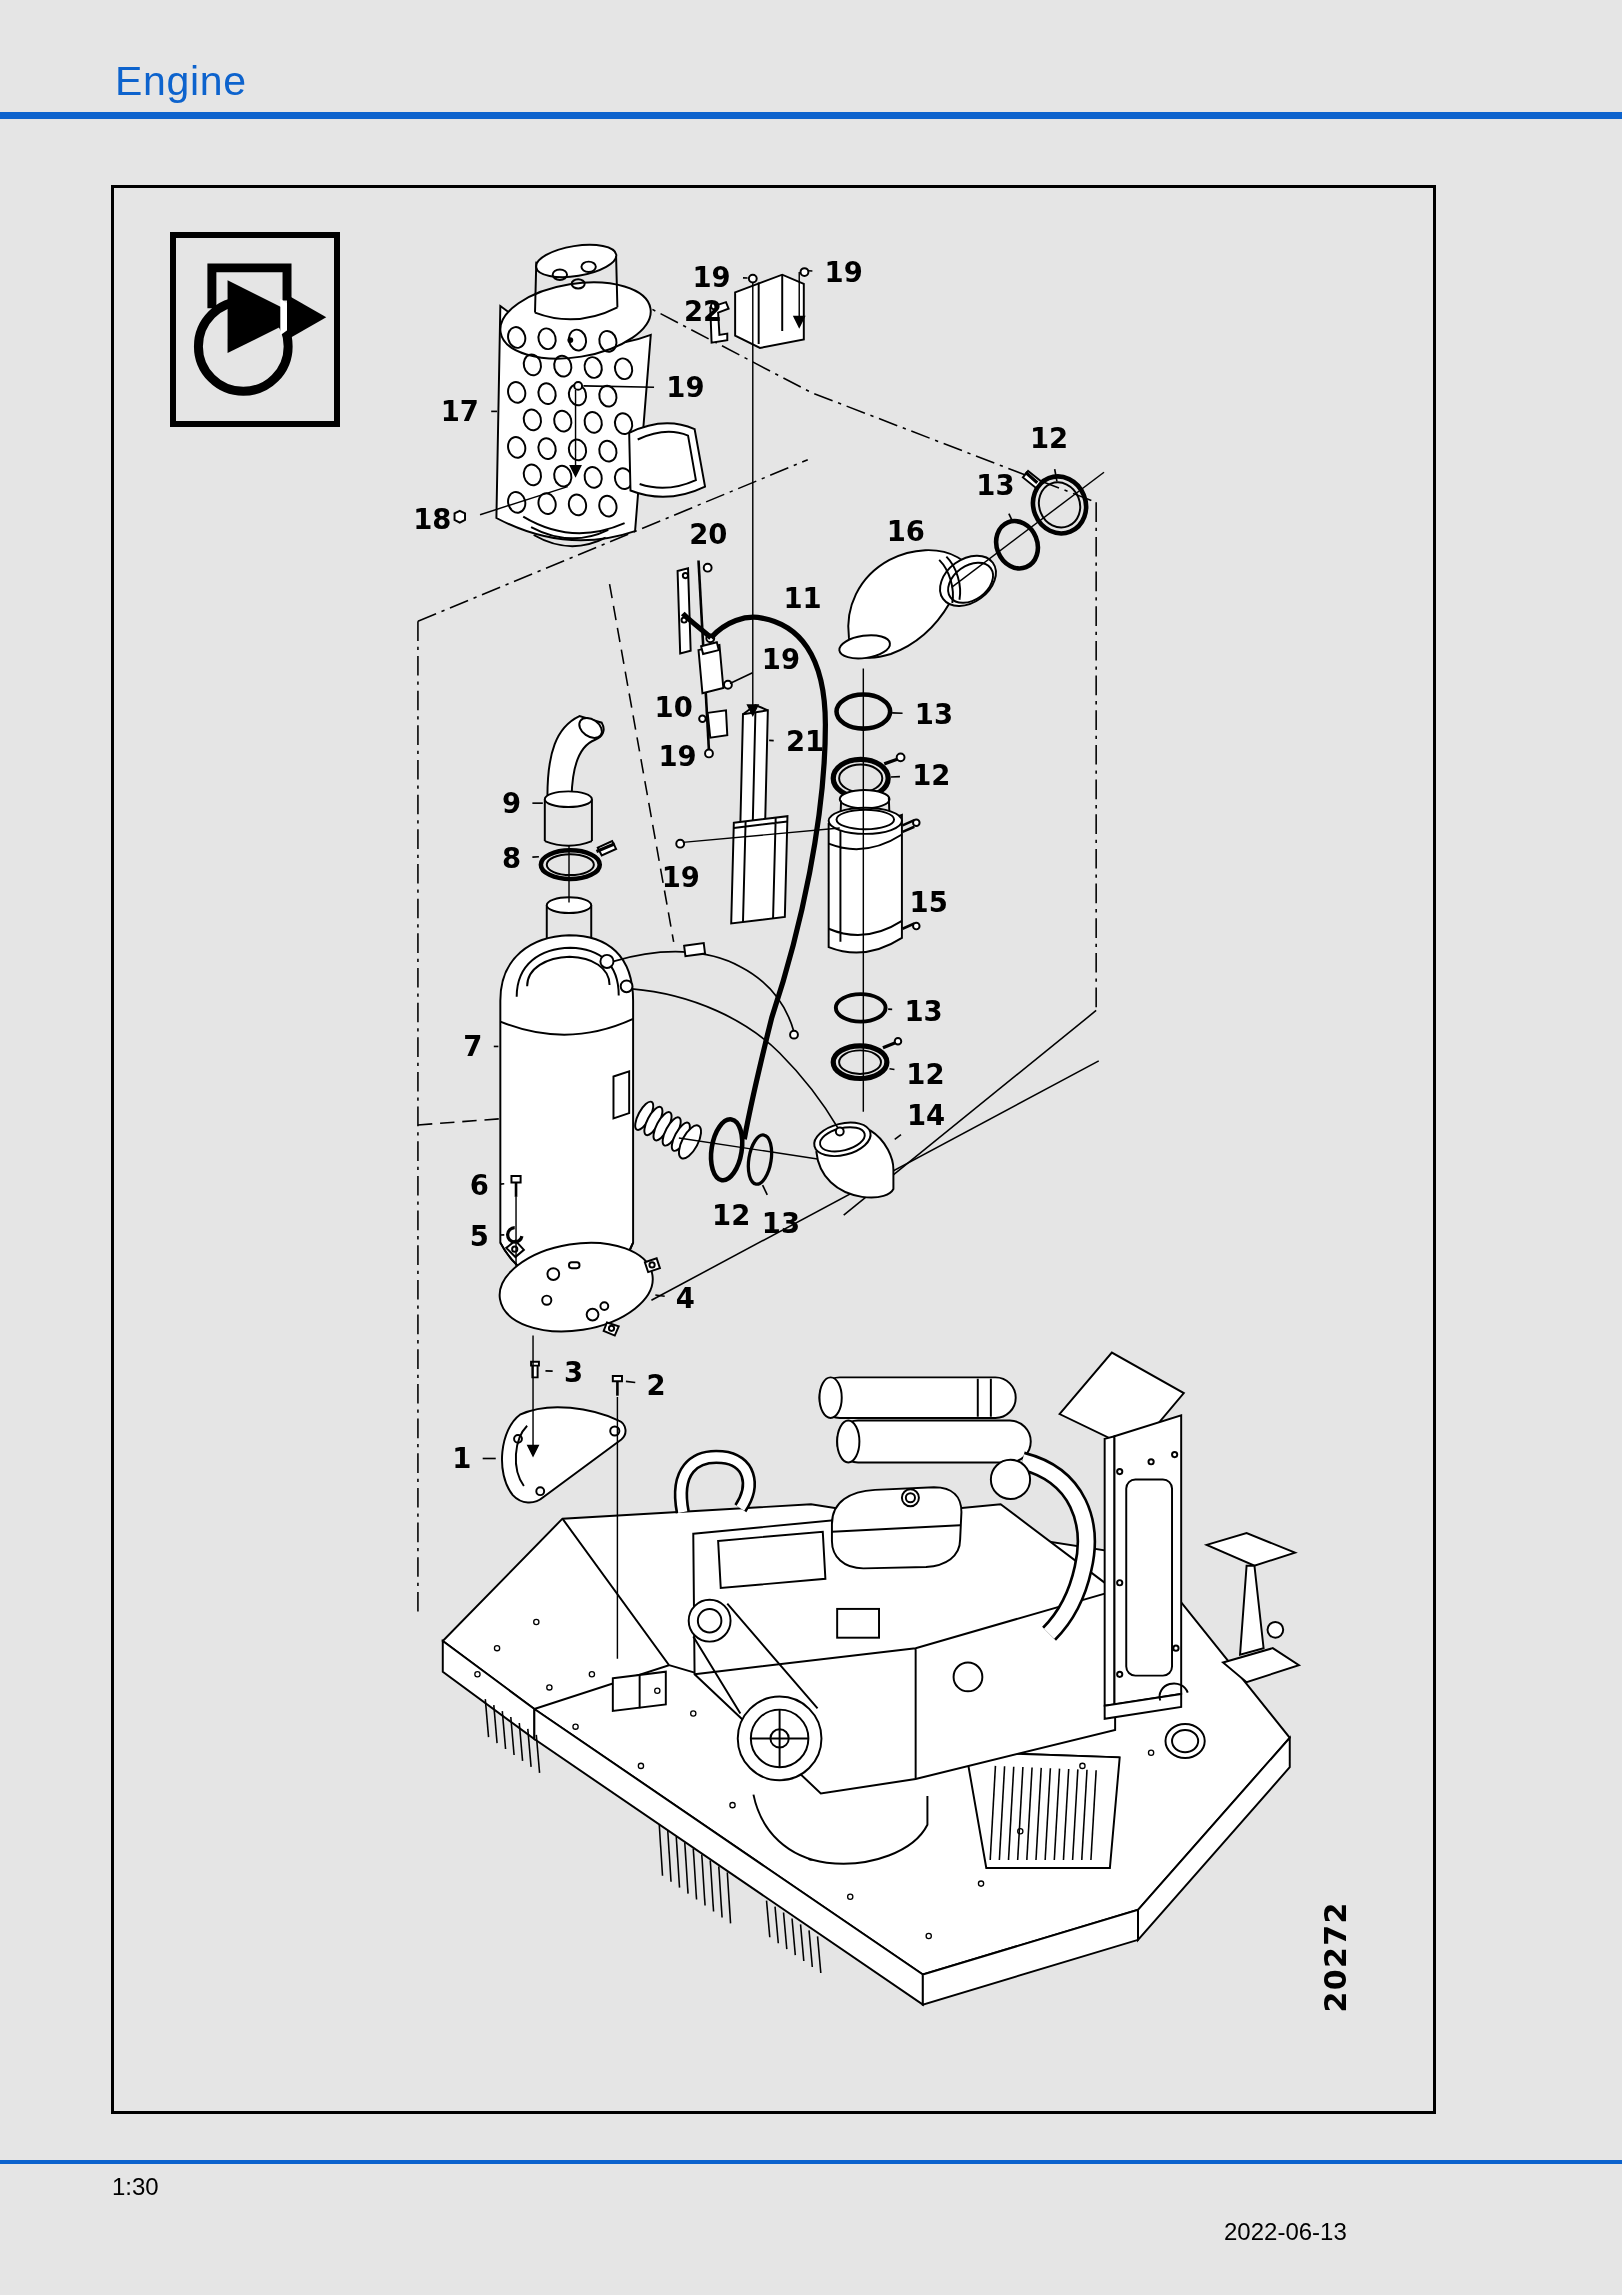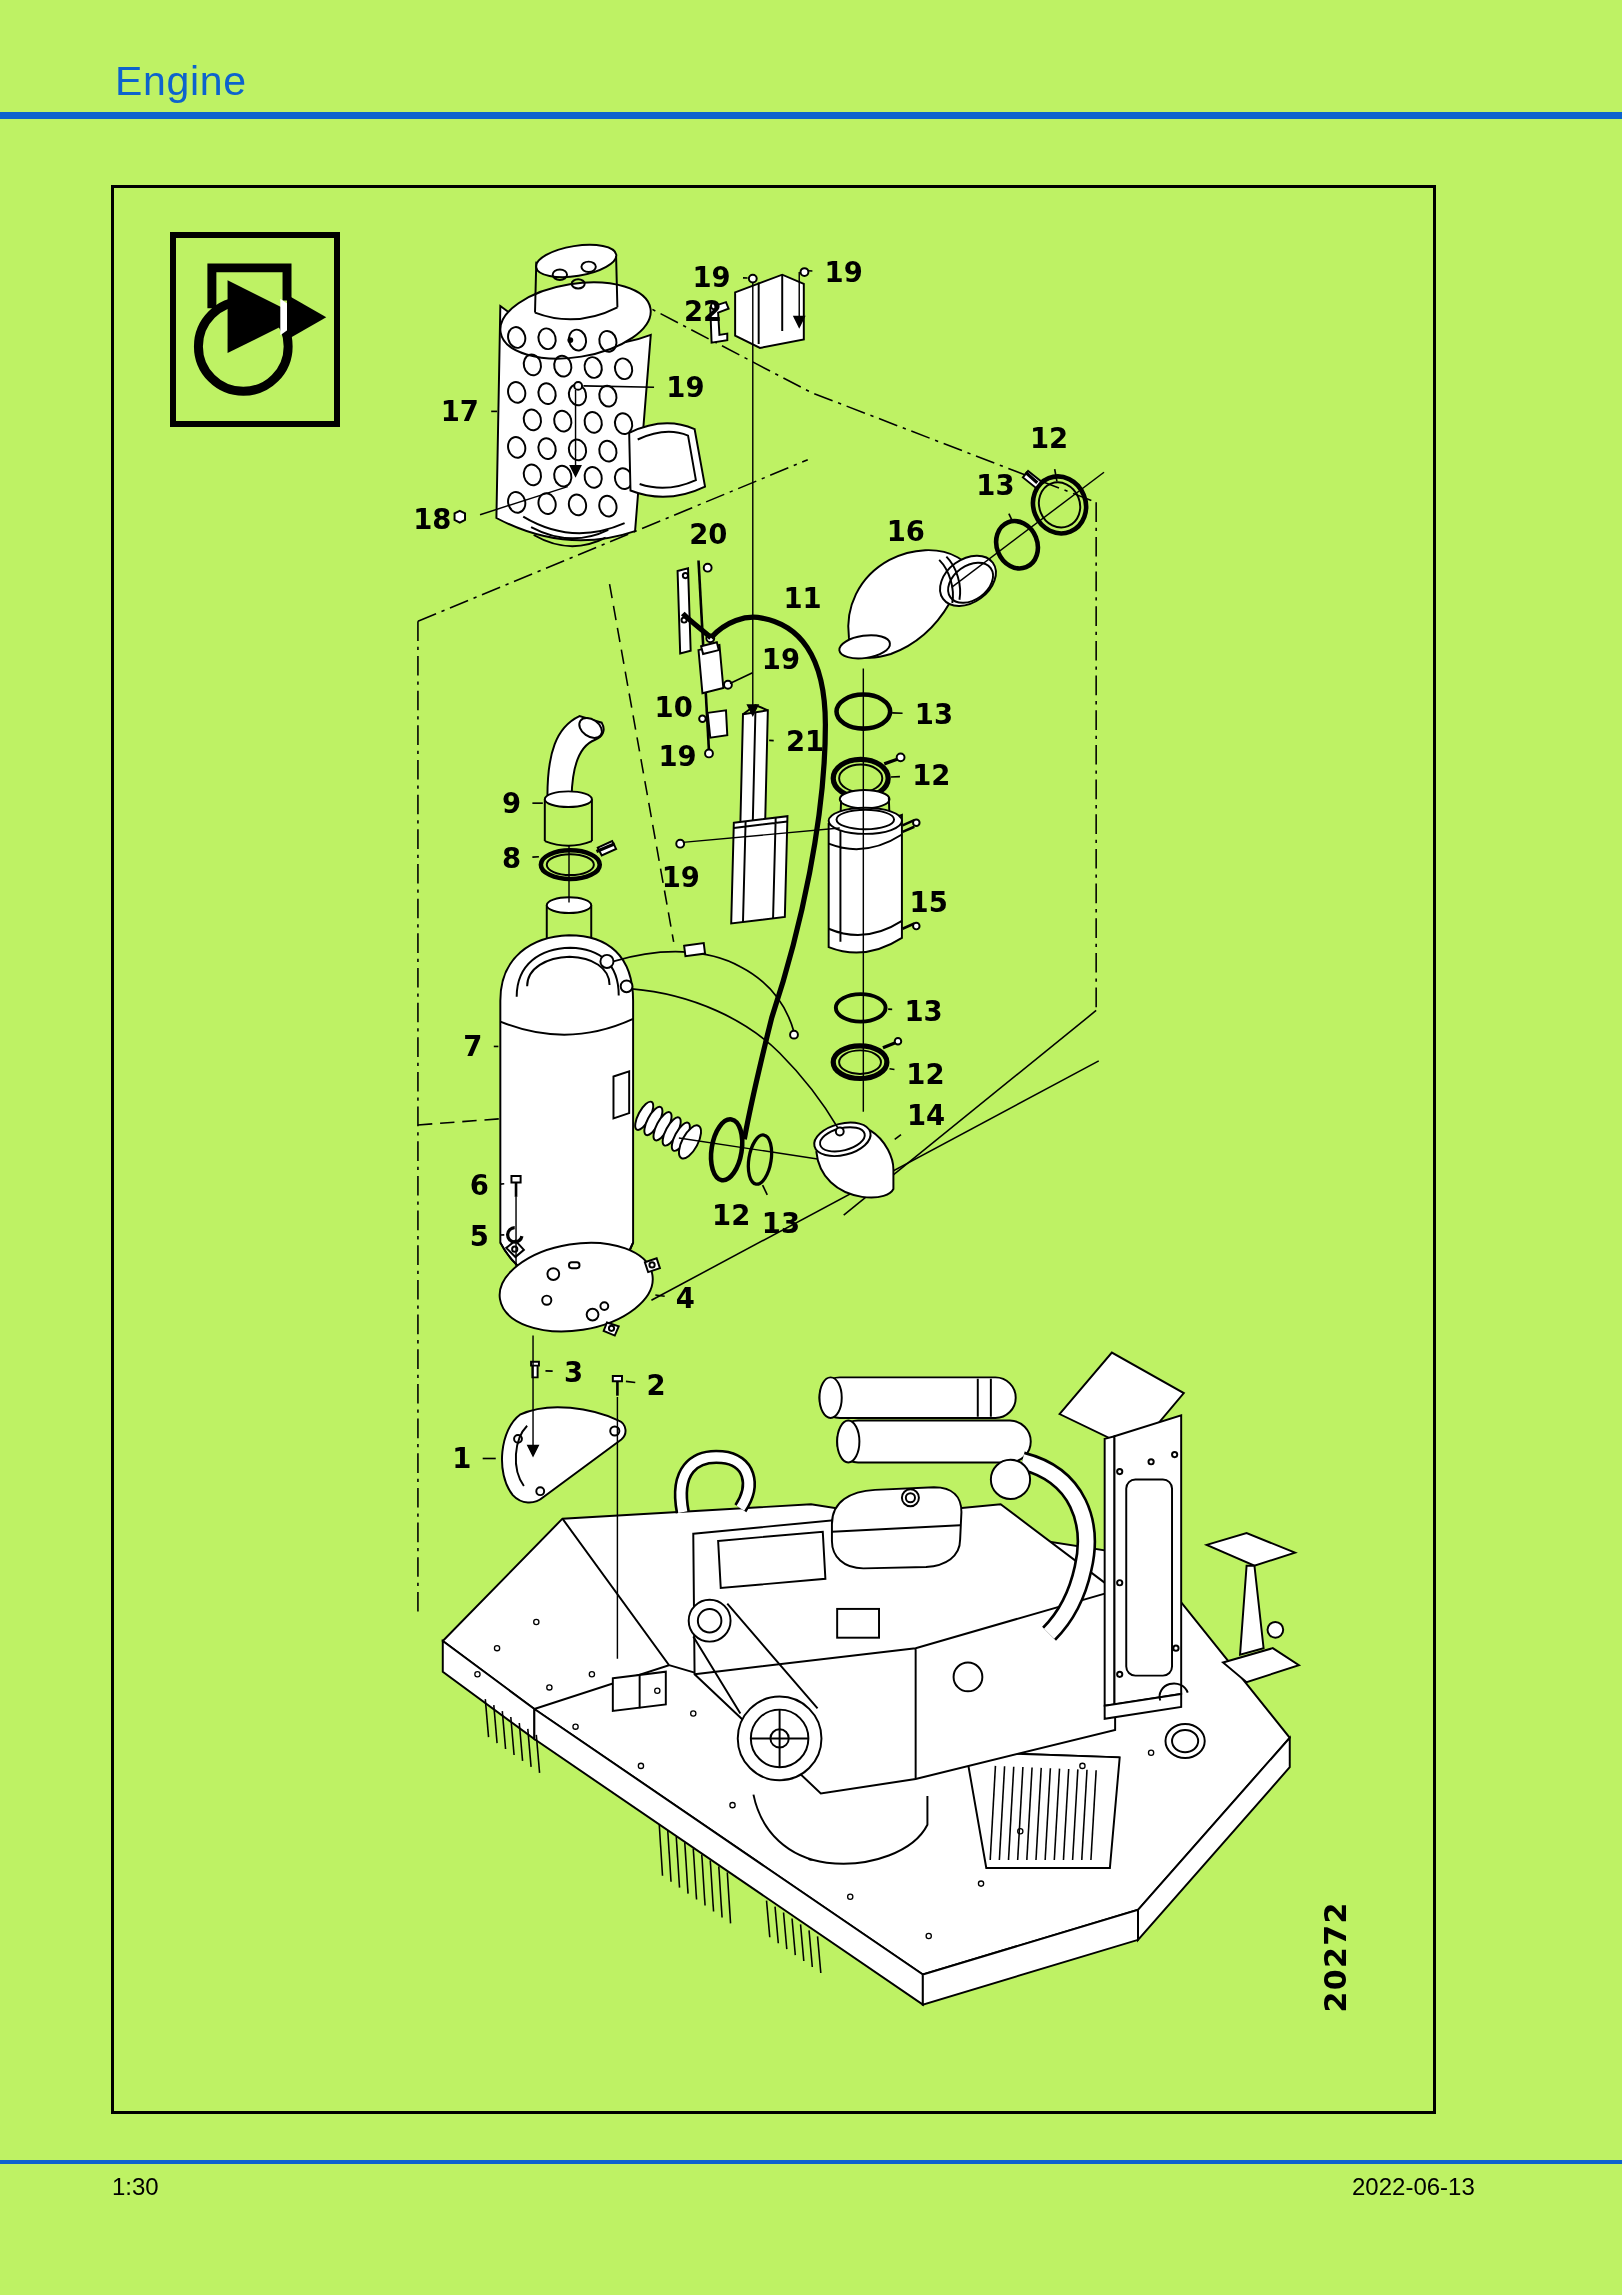--- a/index.html
+++ b/index.html
@@ -1,34 +1,34 @@
 <!DOCTYPE html>
 <html style="font-size:10.5px"><head>
 <meta charset="utf-8">
 <style>
   html,body{margin:0;padding:0;background:#888;}
-  .page{position:relative;width:1622px;height:2295px;background:#bef264;overflow:hidden;
+  .page{position:relative;width:1622px;height:2295px;background:#e5e5e5;overflow:hidden;
         font-family:"Liberation Sans",sans-serif;}
   .header-title{position:absolute;left:115px;top:58px;font-size:41px;font-weight:400;
         color:#0d63cd;letter-spacing:0.7px;}
   .top-rule{position:absolute;left:0;top:112px;width:1622px;height:7.2px;background:#0d63cd;}
   .logo{position:absolute;left:1171px;top:18.3px;width:340px;height:98px;}
   .logo-mark{position:absolute;left:0;top:14.4px;}
   .brand{position:absolute;left:76px;top:11.8px;font-size:51px;font-weight:700;
         color:#19689e;letter-spacing:6.5px;white-space:nowrap;}
   .tagline{position:absolute;left:190px;top:71px;font-size:17px;font-weight:400;
         color:#35779f;letter-spacing:1.3px;font-family:"DejaVu Sans Mono",monospace;white-space:nowrap;}
   .frame{position:absolute;left:111px;top:185px;width:1325px;height:1929px;
         border:3.9px solid #000;box-sizing:border-box;}
   .icon-box{position:absolute;left:170px;top:232px;width:170px;height:195px;
         border:6.5px solid #000;box-sizing:border-box;}
   .diagram{position:absolute;left:0;top:0;width:1622px;height:2295px;}
   .footer-rule{position:absolute;left:0;top:2160px;width:1622px;height:3.9px;background:#0d63cd;}
   .footer-text{position:absolute;top:2173px;font-size:24px;color:#000;white-space:nowrap;}
-  .f-scale{left:112px;} .f-title{left:238px;} .f-date{left:1352px;}
+  .f-scale{left:112px;} .f-title{left:238px;} .f-date{left:1224px;margin-top:45px;}
   .callout{font-family:"DejaVu Sans",sans-serif;font-weight:700;font-size:42px;fill:#000;}
   .fignum{font-family:"DejaVu Sans",sans-serif;font-weight:700;font-size:46px;fill:#000;letter-spacing:2px;}
 </style>
 </head>
 <body>
 
 <div class="page">
 
   <div class="header-title">Engine</div>
   <div class="top-rule"></div>

